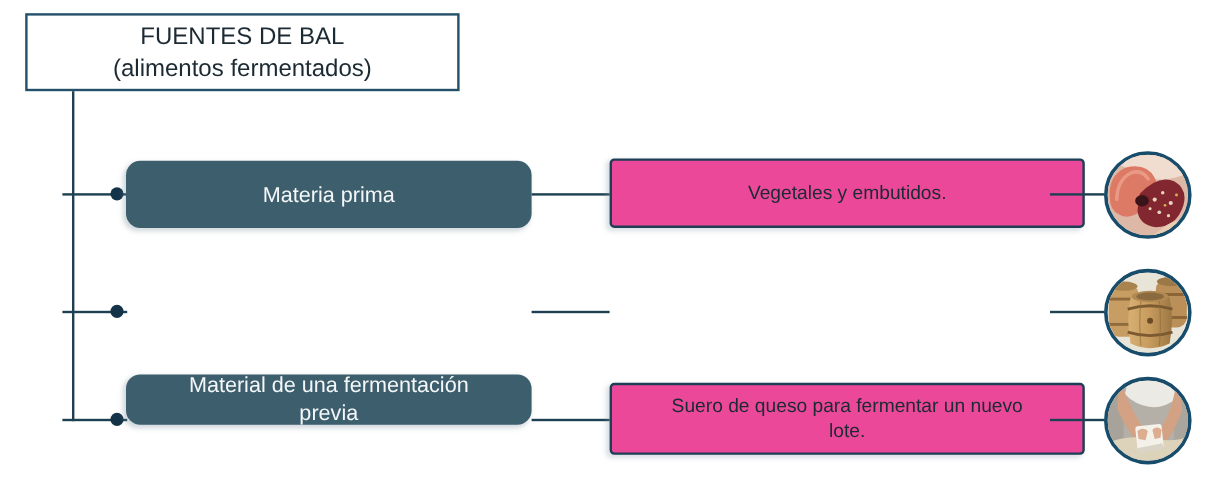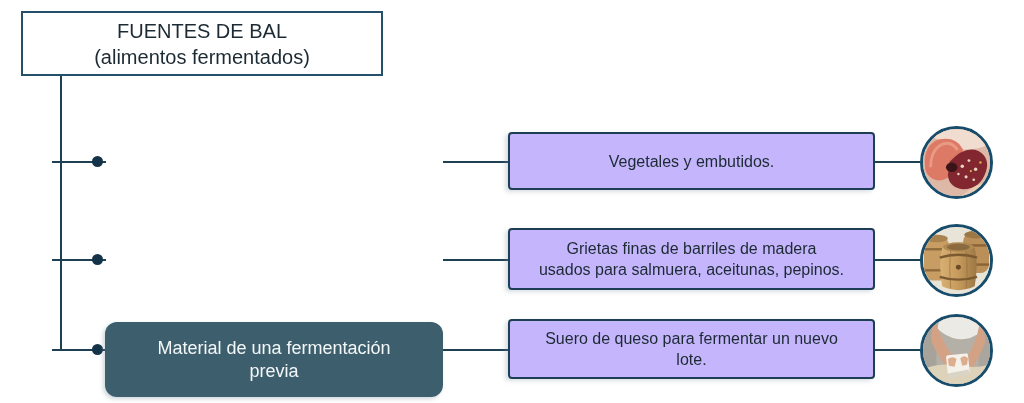--- a/index.html
+++ b/index.html
@@ -19,21 +19,21 @@
   .cat-box {
     position:absolute; left:105px; width:338px; background:#3d5e6d; border-radius:12px;
     color:#f4f7f8; display:flex; align-items:center; justify-content:center; text-align:center;
     font-size:18px; line-height:23px; white-space:pre-line; padding:0 8px; box-sizing:border-box;
     box-shadow:-2px 2px 4px rgba(120,140,155,0.35);
   }
   .conn { position:absolute; height:2px; background:#1e4053; }
   .conn1 { left:443px; width:65px; }
   .conn2 { left:875px; width:45px; }
   .desc-box {
-    position:absolute; left:508px; width:367px; background:#c4b5fd;
+    position:absolute; left:508px; width:396px; background:#ec4899;
     border:2px solid #1d3e54; border-radius:4px; box-sizing:border-box;
     display:flex; align-items:center; justify-content:center; text-align:center;
     font-size:16px; line-height:21px; color:#1c2a33; white-space:pre-line; padding:0 8px;
     box-shadow:-3px 2px 4px rgba(130,150,165,0.3);
   }
   .photo {
     position:absolute; left:920px; width:73px; height:73px; border-radius:50%;
     border:3px solid #174c6b; box-sizing:border-box; overflow:hidden; background:#ddd;
   }
   .photo svg { display:block; width:100%; height:100%; }
@@ -45,20 +45,23 @@
 
   <div class="title-box">
     <span>FUENTES DE BAL
 (alimentos fermentados)</span>
   </div>
 
   <div class="vline"></div>
 
   <div class="branch-line" style="top:161px"></div>
   <div class="dot" style="top:156px"></div>
+  <div class="cat-box" style="top:134px; height:56px">
+    <span>Materia prima</span>
+  </div>
   <div class="conn conn1" style="top:161px"></div>
   <div class="desc-box" style="top:132px; height:58px">
     <span>Vegetales y embutidos.</span>
   </div>
   <div class="conn conn2" style="top:161px"></div>
   <div class="photo" style="top:126px" aria-label="embutidos y carnes curadas">
     <svg viewBox="0 0 70 70" aria-hidden="true">
       <rect width="70" height="70" fill="#ddb8a6"></rect>
       <path d="M0,0 L70,0 L70,16 Q42,28 20,14 Q8,5 0,10 Z" fill="#f1ddd0"></path>
       <path d="M2,38 Q0,18 16,11 Q34,7 41,20 Q47,32 34,45 Q20,58 10,52 Q2,48 2,38 Z" fill="#dd7a66"></path>
@@ -73,24 +76,20 @@
       <circle cx="37" cy="47" r="1.3" fill="#e9d5bd"></circle>
       <circle cx="60" cy="35" r="1.3" fill="#cfb34a"></circle>
       <circle cx="50" cy="44" r="1.2" fill="#cfb34a"></circle>
       <path d="M48,64 Q60,54 70,58 L70,70 L40,70 Z" fill="#e8cdb4"></path>
     </svg>
   </div>
 
   <div class="branch-line" style="top:259px"></div>
   <div class="dot" style="top:254px"></div>
   <div class="conn conn1" style="top:259px"></div>
-  <div class="desc-box" style="top:228px; height:62px">
-    <span>Grietas finas de barriles de madera
-usados para salmuera, aceitunas, pepinos.</span>
-  </div>
   <div class="conn conn2" style="top:259px"></div>
   <div class="photo" style="top:224px" aria-label="barriles de madera">
     <svg viewBox="0 0 70 70" aria-hidden="true">
       <defs>
         <linearGradient id="wood" x1="0" y1="0" x2="1" y2="0">
           <stop offset="0" stop-color="#d8b073"></stop>
             <stop offset="0.5" stop-color="#c69a5c"></stop>
             <stop offset="1" stop-color="#9c7744"></stop>
         </linearGradient>
       </defs>
@@ -109,21 +108,21 @@
       <path d="M17.5,32 Q37,26 56.5,32" fill="none" stroke="#7c5a31" stroke-width="2.5"></path>
       <path d="M17.5,52 Q37,58 56.5,52" fill="none" stroke="#7c5a31" stroke-width="2.5"></path>
       <path d="M29,25 Q27,42 29,64" fill="none" stroke="#8a6a3e" stroke-width="1" opacity="0.6"></path>
       <path d="M45,25 Q47,42 45,64" fill="none" stroke="#8a6a3e" stroke-width="1" opacity="0.6"></path>
       <circle cx="37" cy="42" r="2.6" fill="#6b4a26"></circle>
     </svg>
   </div>
 
   <div class="branch-line" style="top:349px"></div>
   <div class="dot" style="top:344px"></div>
-  <div class="cat-box" style="top:322px; height:75px">
+  <div class="cat-box" style="top:312px; height:42px">
     <span>Material de una fermentación
 previa</span>
   </div>
   <div class="conn conn1" style="top:349px"></div>
   <div class="desc-box" style="top:319px; height:60px">
     <span>Suero de queso para fermentar un nuevo
 lote.</span>
   </div>
   <div class="conn conn2" style="top:349px"></div>
   <div class="photo" style="top:314px" aria-label="elaboración de queso">

